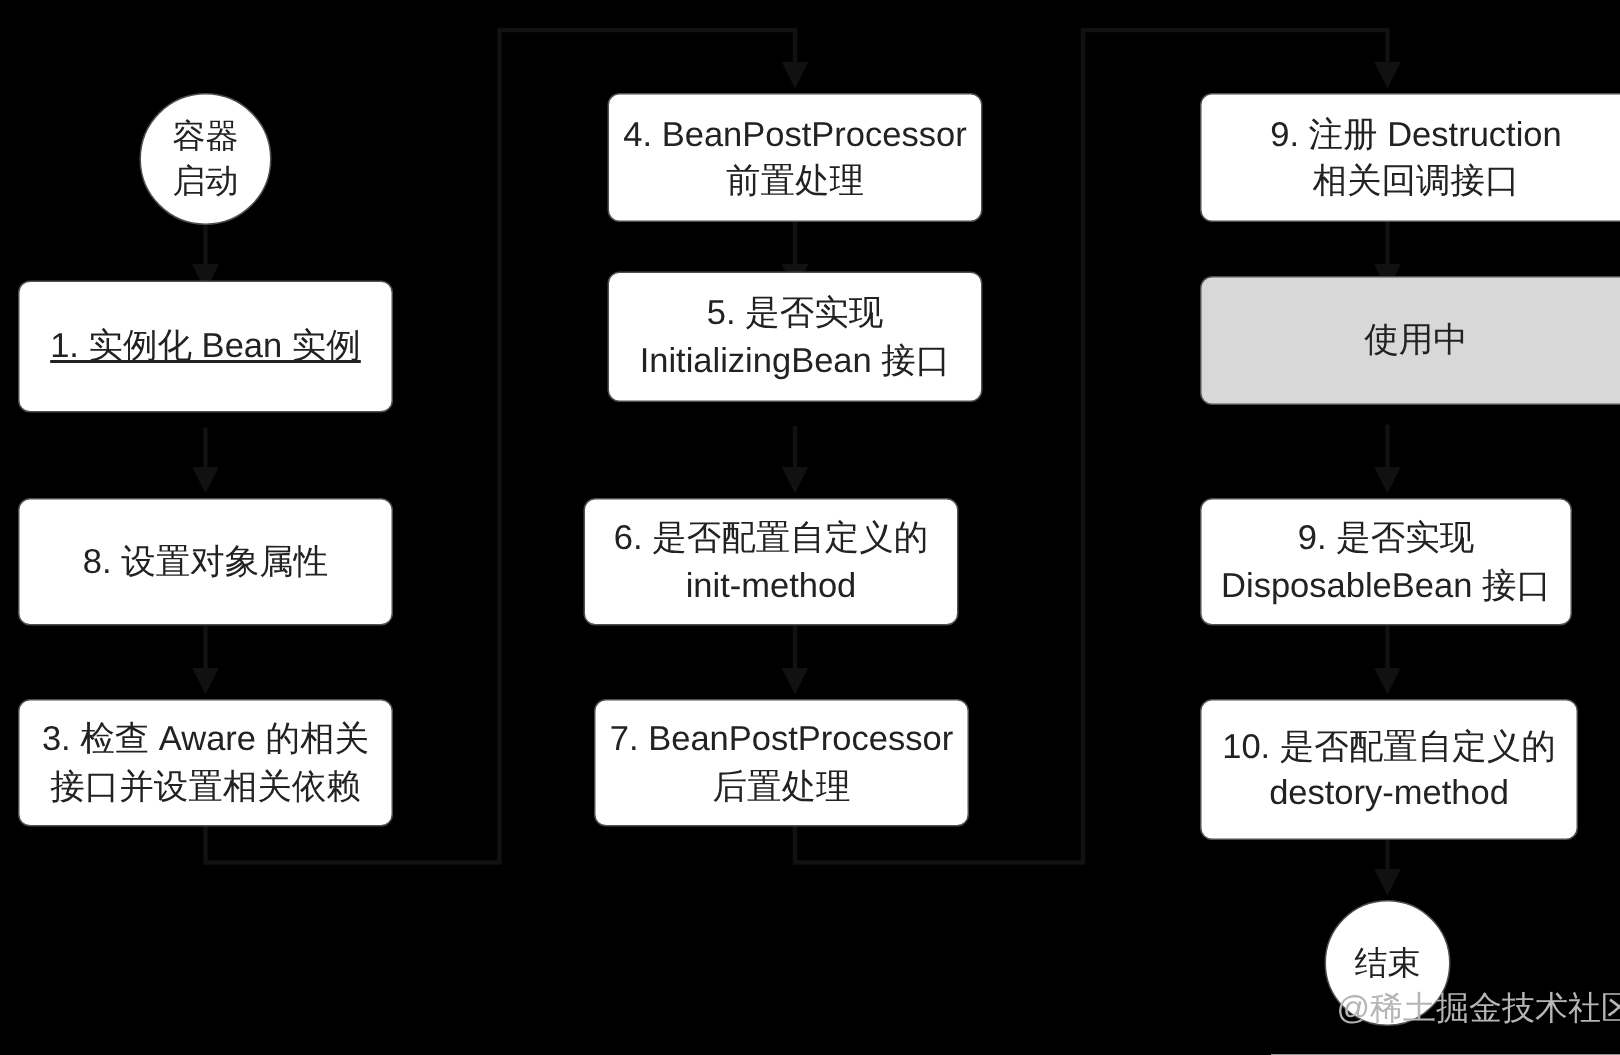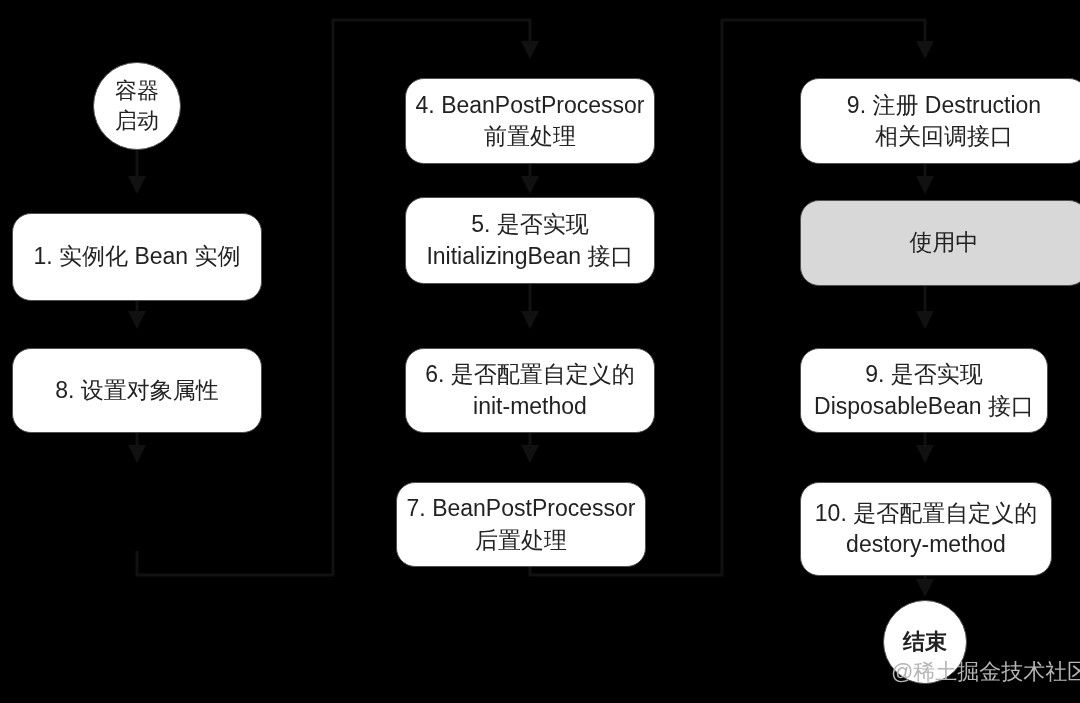--- a/index.html
+++ b/index.html
@@ -11,22 +11,21 @@
   .wire{fill:none;stroke:var(--arrow,#111111);stroke-width:3;}
   .arrowhead{fill:var(--arrow,#111111);}
   .node{
     position:absolute;display:flex;align-items:center;justify-content:center;
     text-align:center;color:var(--text,#222222);font-size:23px;line-height:1.35;
     white-space:pre-line;box-sizing:border-box;
   }
   .box{
     background:var(--node-fill,#ffffff);
     border:1.6px solid var(--node-border,#4f4f4f);
-    border-radius:19px;
-    margin-top:16px;
+    border-radius:8px;
   }
   .box.filled{background:var(--in-use-fill,#d8d8d8);}
   .circle{
     background:var(--node-fill,#ffffff);
     border:1.4px solid var(--node-border,#4f4f4f);
     border-radius:50%;font-size:22px;
   }
   .watermark{
     position:absolute;left:891px;top:657px;
     color:var(--watermark,#b5b5b5);font-size:22px;white-space:nowrap;
@@ -58,36 +57,40 @@
     <path class="wire" d="M925 551 L925 594" marker-end="url(#ah)"></path>
 
     <path class="wire" d="M137 551 L137 575 L333 575 L333 20 L530 20 L530 56" marker-end="url(#ah)"></path>
     <path class="wire" d="M530 551 L530 575 L722 575 L722 20 L925 20 L925 56" marker-end="url(#ah)"></path>
   </svg>
 
   <div class="node circle" style="left:93px;top:62px;width:88px;height:88px;">
     <span>容器
 启动</span>
   </div>
-  <div class="node box" style="left:12px;top:197px;width:250px;height:88px;">
+  <div class="node box" style="left:12px;top:187px;width:250px;height:88px;text-decoration:underline;">
     <span>1. 实例化 Bean 实例</span>
   </div>
   <div class="node box" style="left:12px;top:332px;width:250px;height:85px;">
     <span>8. 设置对象属性</span>
+  </div>
+  <div class="node box" style="left:12px;top:466px;width:250px;height:85px;">
+    <span>3. 检查 Aware 的相关
+接口并设置相关依赖</span>
   </div>
 
   <div class="node box" style="left:405px;top:62px;width:250px;height:86px;">
     <span>4. BeanPostProcessor
 前置处理</span>
   </div>
   <div class="node box" style="left:405px;top:181px;width:250px;height:87px;">
     <span>5. 是否实现
 InitializingBean 接口</span>
   </div>
-  <div class="node box" style="left:405px;top:332px;width:250px;height:85px;">
+  <div class="node box" style="left:389px;top:332px;width:250px;height:85px;">
     <span>6. 是否配置自定义的
 init-method</span>
   </div>
   <div class="node box" style="left:396px;top:466px;width:250px;height:85px;">
     <span>7. BeanPostProcessor
 后置处理</span>
   </div>
 
   <div class="node box" style="left:800px;top:62px;width:288px;height:86px;">
     <span>9. 注册 Destruction
@@ -97,18 +100,18 @@
     <span>使用中</span>
   </div>
   <div class="node box" style="left:800px;top:332px;width:248px;height:85px;">
     <span>9. 是否实现
 DisposableBean 接口</span>
   </div>
   <div class="node box" style="left:800px;top:466px;width:252px;height:94px;">
     <span>10. 是否配置自定义的
 destory-method</span>
   </div>
-  <div class="node circle" style="left:883px;top:600px;width:84px;height:84px;font-weight:bold;">
+  <div class="node circle" style="left:883px;top:600px;width:84px;height:84px;">
     <span>结束</span>
   </div>
 
   <div class="watermark">@稀土掘金技术社区</div>
 </div>
 
 </body></html>

